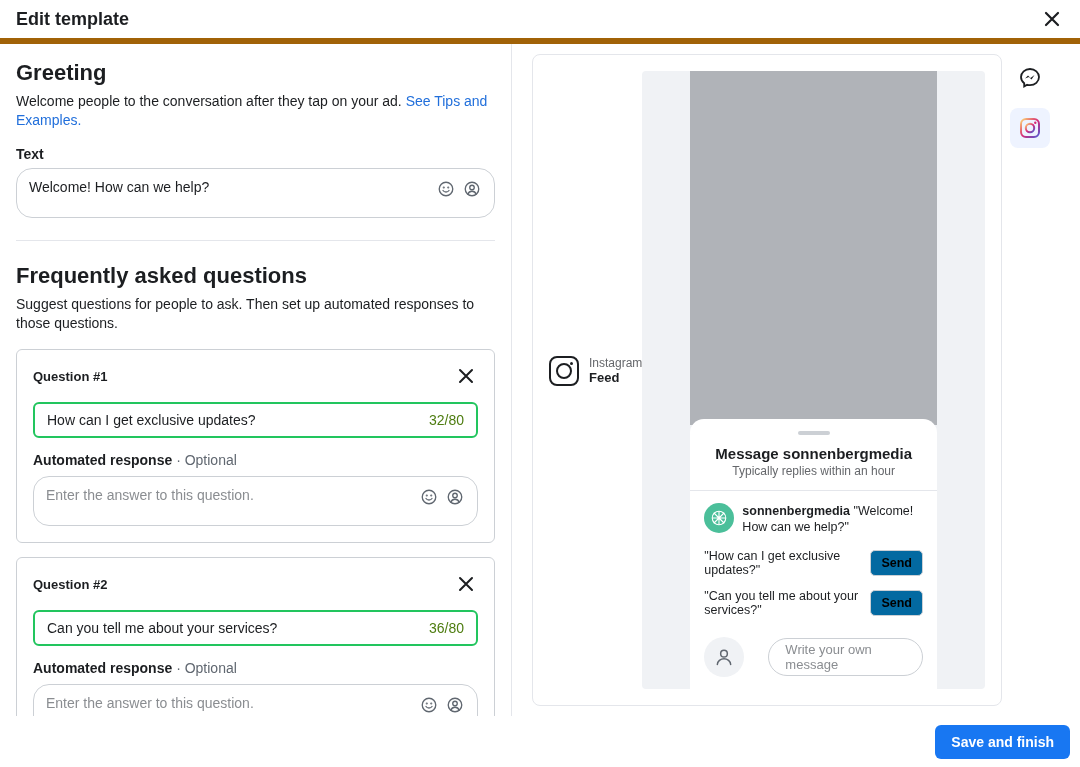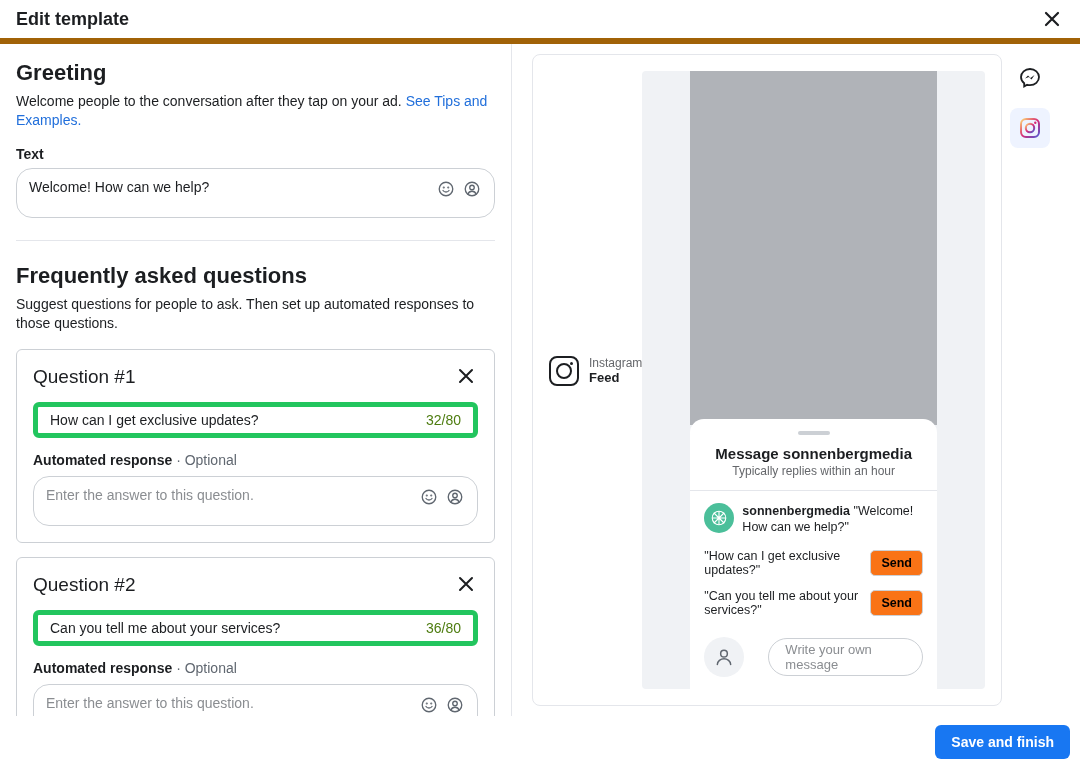--- a/index.html
+++ b/index.html
@@ -17,23 +17,23 @@
 .link{color:#216fdb;text-decoration:none}
 .label{font-size:14px;font-weight:600;margin-bottom:6px}
 .textarea-wrap{border:1px solid #ccd0d5;border-radius:16px;padding:10px 12px;min-height:50px;position:relative;display:flex;align-items:flex-start;justify-content:space-between}
 .textarea-text{font-size:14px;color:#1c1e21;flex:1}
 .placeholder{color:#8a8d91}
 .input-icons{display:flex;gap:6px}
 .icon-btn{width:20px;height:20px;display:flex;align-items:center;justify-content:center;cursor:pointer;color:#606770}
 .divider{height:1px;background:#e4e6eb;margin:22px 0}
 .q-card{border:1px solid #ccd0d5;border-radius:6px;padding:16px;margin-bottom:14px}
 .q-head{display:flex;justify-content:space-between;align-items:center;margin-bottom:14px}
-.q-title{font-size:19px;font-weight:400}
+.q-title{font-size:13px;font-weight:700}
 .q-remove{width:22px;height:22px;cursor:pointer;color:#1c1e21}
-.q-input{border:5px solid #22c55e;border-radius:6px;height:36px;display:flex;align-items:center;justify-content:space-between;padding:0 12px;margin-bottom:14px}
+.q-input{border:2px solid #22c55e;border-radius:6px;height:36px;display:flex;align-items:center;justify-content:space-between;padding:0 12px;margin-bottom:14px}
 .q-input-text{font-size:14px}
 .q-count{font-size:14px;color:#4d7c0f}
 .auto-label{font-size:14px;font-weight:700;margin-bottom:8px}
 .optional{font-weight:400;color:#606770}
 .right-pane{flex:1;background:#fff;display:flex;padding:10px 8px 10px 20px}
 .preview-frame{width:470px;height:100%;border:1px solid #e4e6eb;border-radius:8px;padding:16px;display:flex;flex-direction:row}
 .preview-head{display:flex;align-items:center;gap:10px;margin-bottom:18px}
 .ig-icon-circle{width:30px;height:30px;border:2px solid #1c1e21;border-radius:8px;display:flex;align-items:center;justify-content:center;position:relative}
 .ig-icon-circle::after{content:"";width:12px;height:12px;border:2px solid #1c1e21;border-radius:50%}
 .ig-icon-circle::before{content:"";position:absolute;top:4px;right:4px;width:3px;height:3px;background:#1c1e21;border-radius:50%}
@@ -47,21 +47,21 @@
 .sheet-title{text-align:center;font-size:15px;font-weight:700}
 .sheet-sub{text-align:center;font-size:12px;color:#65676b;margin-top:2px;padding-bottom:12px;border-bottom:1px solid #e4e6eb}
 .sheet-body{padding:12px 14px 0}
 .msg-row{display:flex;align-items:flex-start;gap:8px;margin-bottom:14px}
 .avatar{width:30px;height:30px;border-radius:50%;background:#4bbf9a;flex-shrink:0;display:flex;align-items:center;justify-content:center}
 .avatar svg{width:18px;height:18px;stroke:#fff;fill:none;stroke-width:1.5}
 .msg-text{font-size:12.5px;line-height:1.3}
 .msg-text b{font-weight:700}
 .sugg-row{display:flex;justify-content:space-between;align-items:center;margin-bottom:12px}
 .sugg-text{font-size:12.5px}
-.send-btn{font-size:12.5px;font-weight:700;border:1px solid #ccd0d5;background:#f97316;padding:5px 10px;border-radius:5px;cursor:pointer}
+.send-btn{font-size:12.5px;font-weight:700;border:1px solid #ccd0d5;background:#0369a1;padding:5px 10px;border-radius:5px;cursor:pointer}
 .composer{display:flex;align-items:center;gap:24px;padding:8px 14px 0}
 .composer-ava{width:40px;height:40px;border-radius:50%;background:#f0f2f5;display:flex;align-items:center;justify-content:center}
 .composer-input{flex:1;height:38px;border:1px solid #ccd0d5;border-radius:20px;padding:0 16px;display:flex;align-items:center;font-size:13px;color:#8a8d91}
 .side-toggles{display:flex;flex-direction:column;gap:10px;margin-left:8px;margin-top:4px}
 .toggle-btn{width:40px;height:40px;border-radius:8px;display:flex;align-items:center;justify-content:center;cursor:pointer}
 .toggle-btn.active{background:#eef3ff}
 .footer{height:51px;display:flex;align-items:center;justify-content:flex-end;padding:0 10px}
 .primary-btn{background:#1877f2;color:#fff;font-size:14px;font-weight:600;border:none;border-radius:6px;padding:9px 16px;cursor:pointer}
 .svg-ico{stroke:#606770;fill:none;stroke-width:1.8;stroke-linecap:round;stroke-linejoin:round}
 </style>

